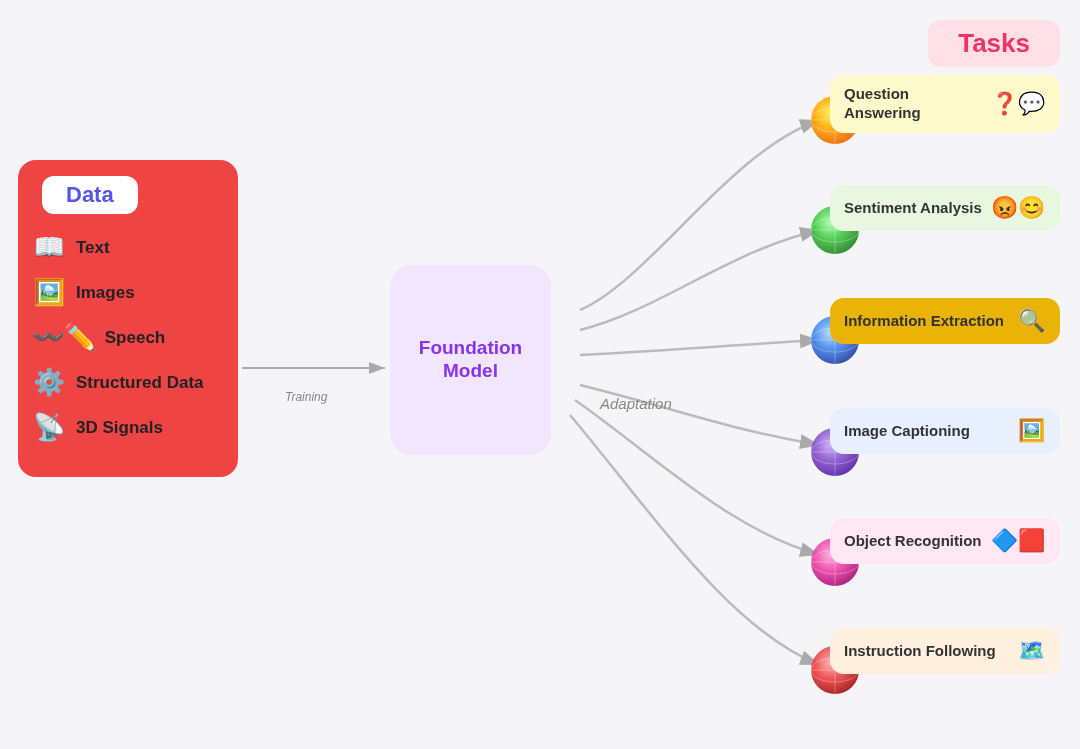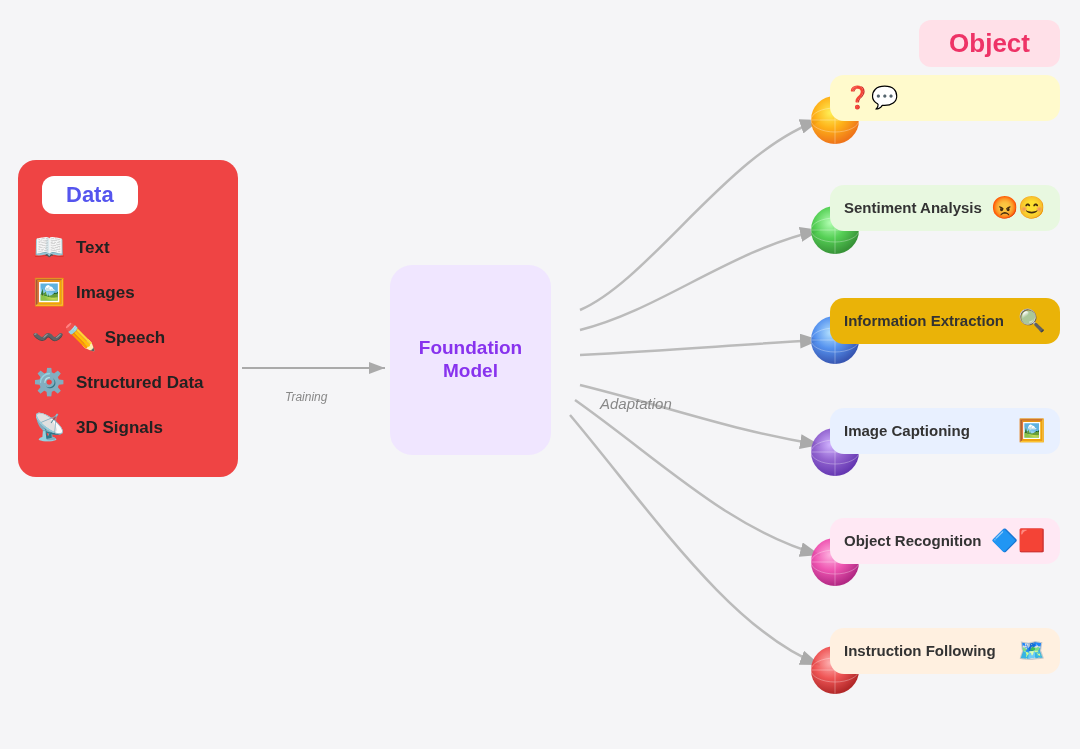--- a/index.html
+++ b/index.html
@@ -312,24 +312,25 @@
   <div class="foundation-label">
     <span>Foundation</span><br><span>Model</span>
   </div>
 </div>
 
 <div class="adaptation-label">
   <span>Adaptation</span>
 </div>
 
 <div class="tasks-title-box">
-  <span class="tasks-title">Object</span>
+  <span class="tasks-title">Tasks</span>
 </div>
 
 <div class="task-box task-qa">
+  <span class="task-text">Question Answering</span>
   <span class="task-emoji">❓💬</span>
 </div>
 
 <div class="task-box task-sa">
   <span class="task-text">Sentiment Analysis</span>
   <span class="task-emoji">😡😊</span>
 </div>
 
 <div class="task-box task-ie">
   <span class="task-text">Information Extraction</span>

